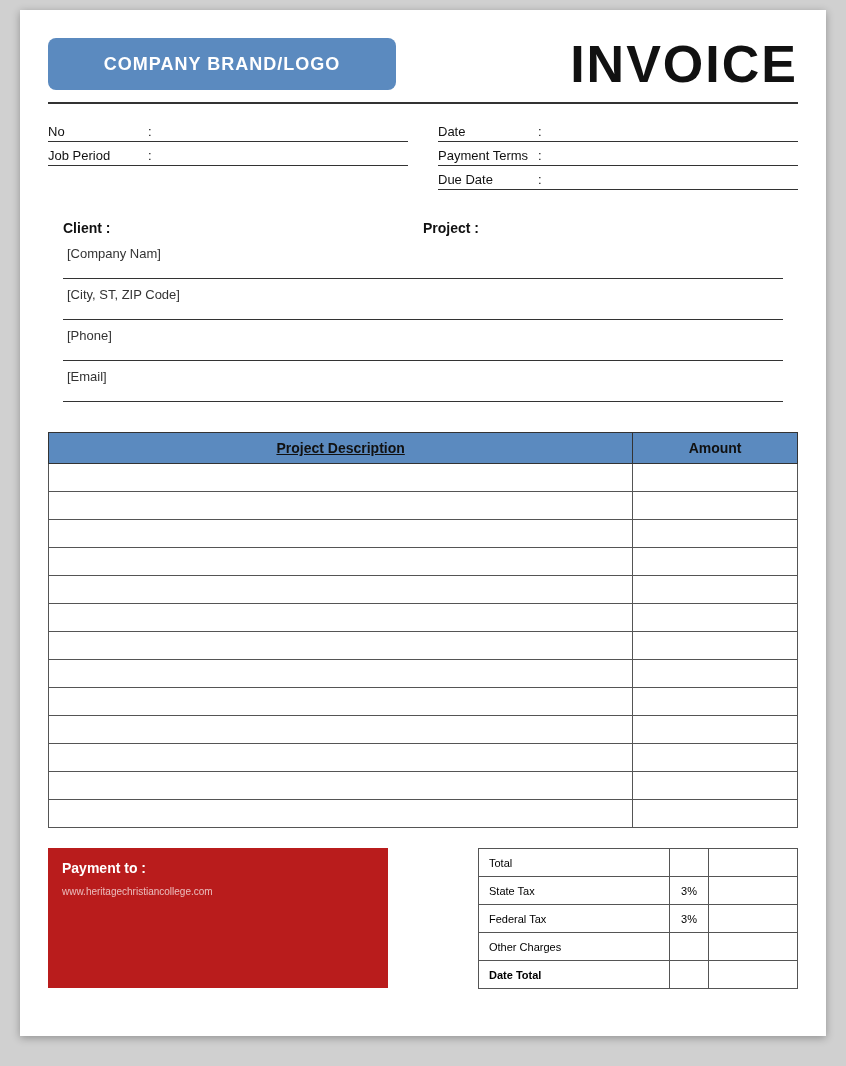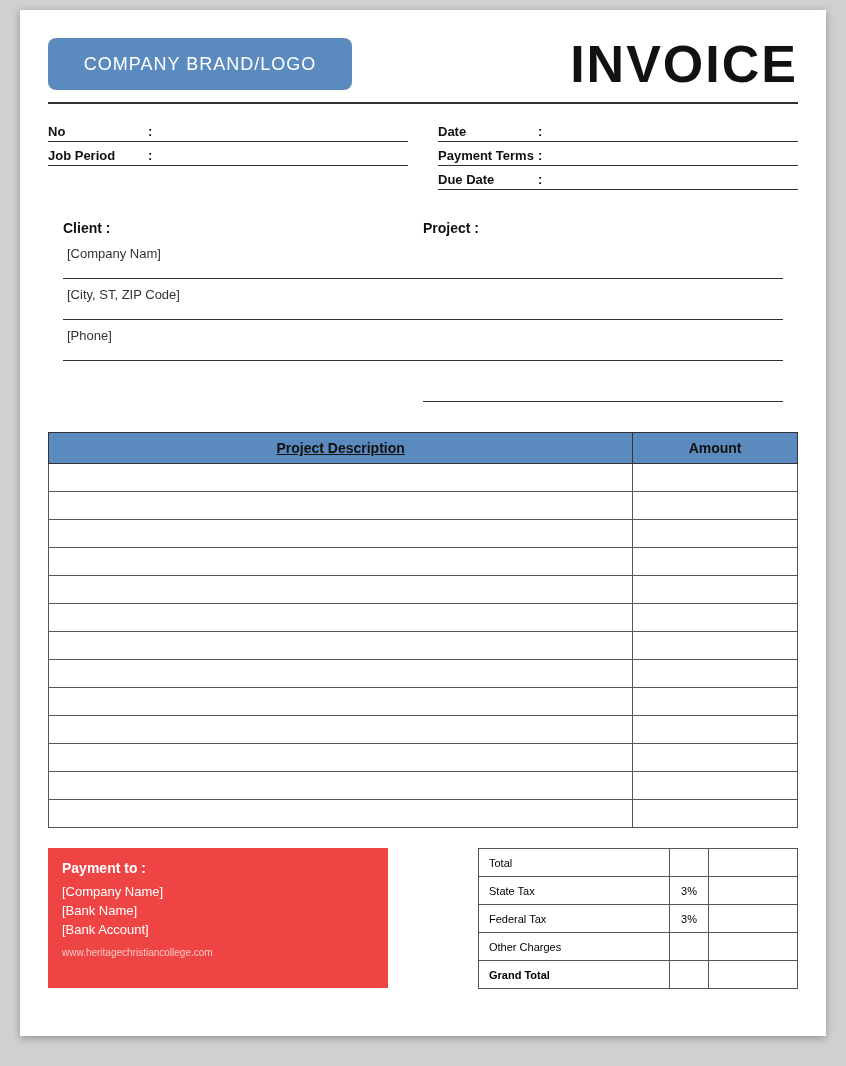--- a/index.html
+++ b/index.html
@@ -32,28 +32,28 @@
       align-items: center;
       justify-content: space-between;
       margin-bottom: 20px;
       padding-bottom: 8px;
       border-bottom: 2px solid #333;
     }
 
     .logo-box {
       background: #5b8abf;
       border-radius: 8px;
-      width: 304px;
+      width: 348px;
       height: 52px;
       display: flex;
       align-items: center;
       justify-content: center;
       color: #fff;
       font-size: 18px;
-      font-weight: normal;
+      font-weight: bold;
       letter-spacing: 1px;
     }
 
     .invoice-title {
       font-size: 52px;
       font-weight: 900;
       letter-spacing: 2px;
       color: #111;
       text-align: right;
       flex: 1;
@@ -70,21 +70,20 @@
     .meta-left, .meta-right {
       width: 48%;
     }
 
     .meta-row {
       display: flex;
       align-items: flex-end;
       margin-bottom: 6px;
       border-bottom: 1px solid #333;
       padding-bottom: 2px;
-      font-weight: bold;
     }
 
     .meta-label {
       font-size: 13px;
       color: #111;
       min-width: 100px;
     }
 
     .meta-colon {
       font-size: 13px;
@@ -164,21 +163,21 @@
     }
 
     
     .bottom-section {
       display: flex;
       justify-content: space-between;
       align-items: flex-start;
     }
 
     .payment-box {
-      background: #ef4444;
+      background: #b91c1c;
       width: 340px;
       min-height: 140px;
       padding: 12px 14px;
       color: #fff;
       font-size: 13px;
     }
 
     .payment-box .payment-title {
       font-weight: bold;
       margin-bottom: 8px;
@@ -271,20 +270,21 @@
         </div>
       </div>
   </div>
 
   <div class="client-project-section">
     <div class="client-col">
       <div class="section-heading">Client :</div>
     <div class="field-row"><span class="field-text">[Company Nam]</span></div>
         <div class="field-row"><span class="field-text">[City, ST, ZIP Code]</span></div>
         <div class="field-row"><span class="field-text">[Phone]</span></div>
+        <div class="field-row"><span class="field-text">[Email]</span></div>
       </div>
     <div class="project-col">
       <div class="section-heading">Project :</div>
     <div class="field-row"><span class="field-text"></span></div>
         <div class="field-row"><span class="field-text"></span></div>
         <div class="field-row"><span class="field-text"></span></div>
         <div class="field-row"><span class="field-text"></span></div>
       </div>
   </div>
 
@@ -347,25 +347,20 @@
         <tr>
           <td class="col-desc"></td>
       <td class="col-amount"></td>
         </tr>
       </tbody>
   </table>
 
   <div class="bottom-section">
     <div class="payment-box">
       <div class="payment-title">Payment to :</div>
-      <div id="payment-lines">
-          <div class="payment-line">[Company Name]</div>
-          <div class="payment-line">[Bank Name]</div>
-          <div class="payment-line">[Bank Account]</div>
-        </div>
       <div class="watermark">www.heritagechristiancollege.com</div>
     </div>
     <table class="totals-table">
       <tbody id="totals-tbody">
       <tr>
             <td class="totals-label">Total</td>
       <td class="totals-percent"></td>
       <td class="totals-value"></td>
           </tr>
           <tr>
@@ -377,21 +372,21 @@
             <td class="totals-label">Federal Tax</td>
       <td class="totals-percent">3%</td>
       <td class="totals-value"></td>
           </tr>
           <tr>
             <td class="totals-label">Other Charges</td>
       <td class="totals-percent"></td>
       <td class="totals-value"></td>
           </tr>
           <tr class="grand-total-row">
-            <td class="totals-label"><strong>Grand Total</strong></td>
+            <td class="totals-label"><strong>Date Total</strong></td>
       <td class="totals-percent"></td>
       <td class="totals-value"></td>
           </tr>
         </tbody>
     </table>
   </div>
 
 </div>
 
 </body></html>

